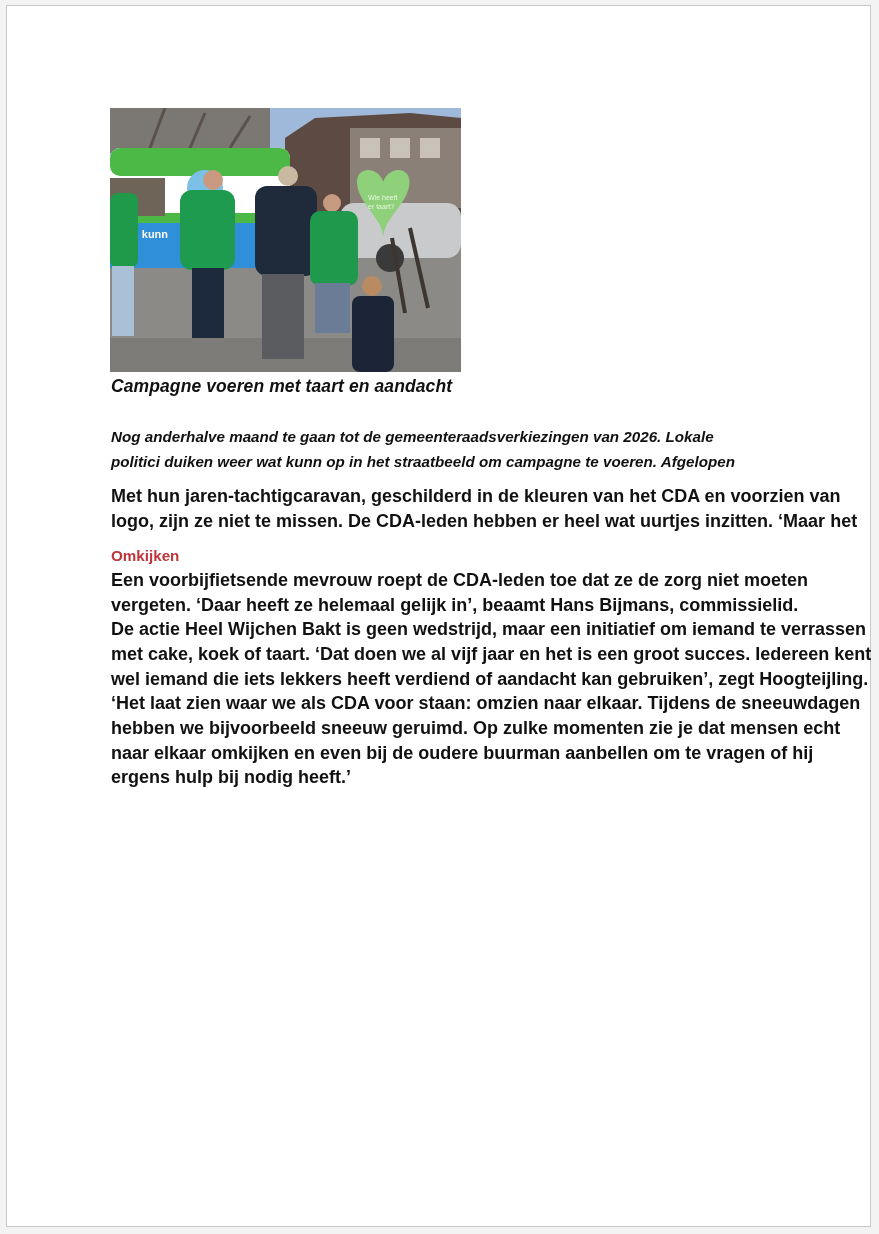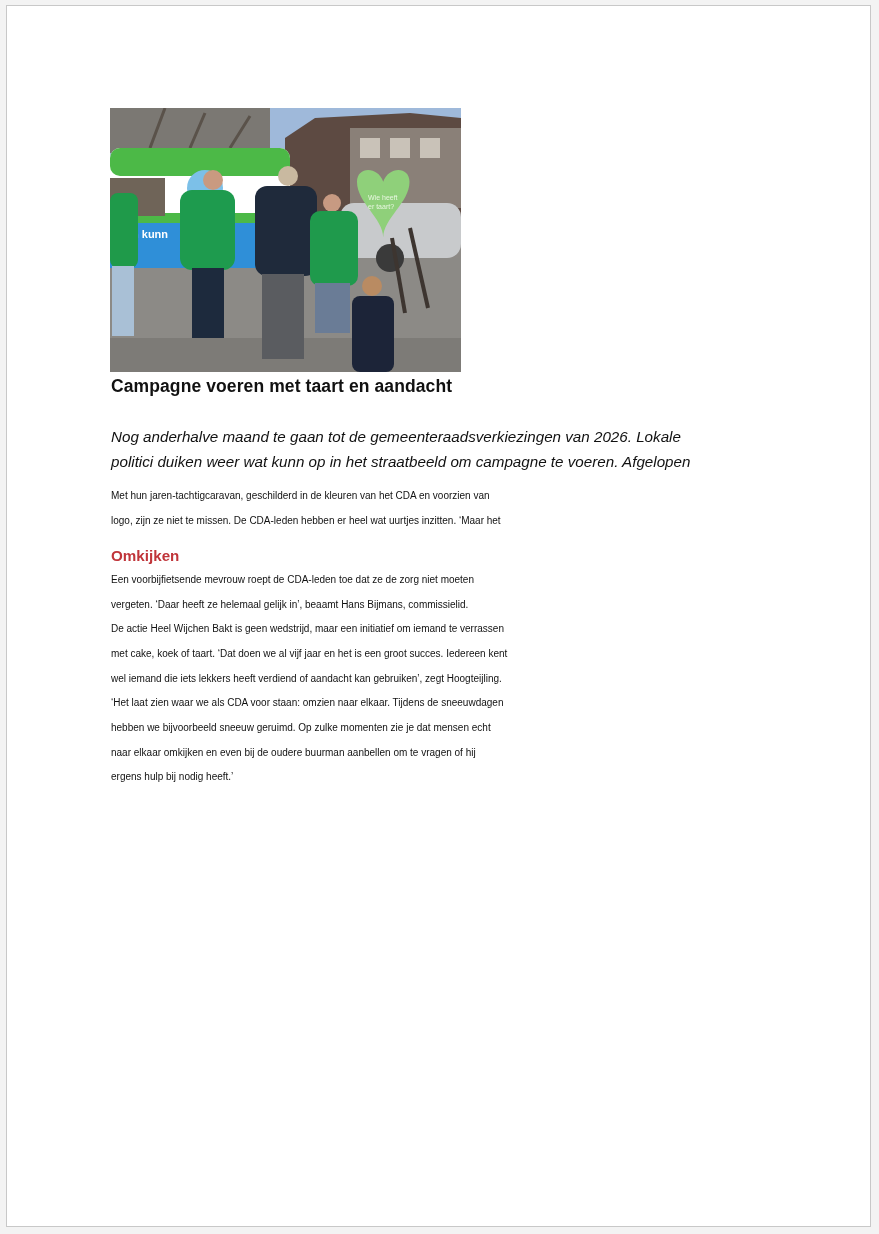--- a/index.html
+++ b/index.html
@@ -29,43 +29,44 @@
     overflow: hidden;
     background: #8d8a86;
   }
   .photo svg { display: block; width: 351px; height: 264px; }
   .title {
     margin: 4px 0 0 1px;
     font-size: 17.5px;
     font-weight: bold;
     color: #111;
     letter-spacing: 0.1px;
+    font-style: italic;
   }
   .lead {
     margin: 28px 0 0 1px;
     font-style: italic;
     font-size: 15.2px;
     line-height: 24.7px;
     color: #111;
   }
   .para {
     margin: 10px 0 0 1px;
-    font-size: 10px;
+    font-size: 18px;
     line-height: 24.7px;
     color: #111;
   }
   .subhead {
     margin: 10px 0 0 1px;
     font-size: 15.2px;
     line-height: 24px;
     color: #c0353a;
     font-weight: bold;
   }
   .para.tight { margin-top: 0; }
-  .line { display: block; white-space: nowrap; }
+  .line { display: block; white-space: nowrap; font-weight: bold; }
 </style>
 </head>
 <body>
 
 <div class="page">
   <div class="content">
 
     <div class="photo">
       <svg viewBox="0 0 351 264" xmlns="http://www.w3.org/2000/svg">
 

